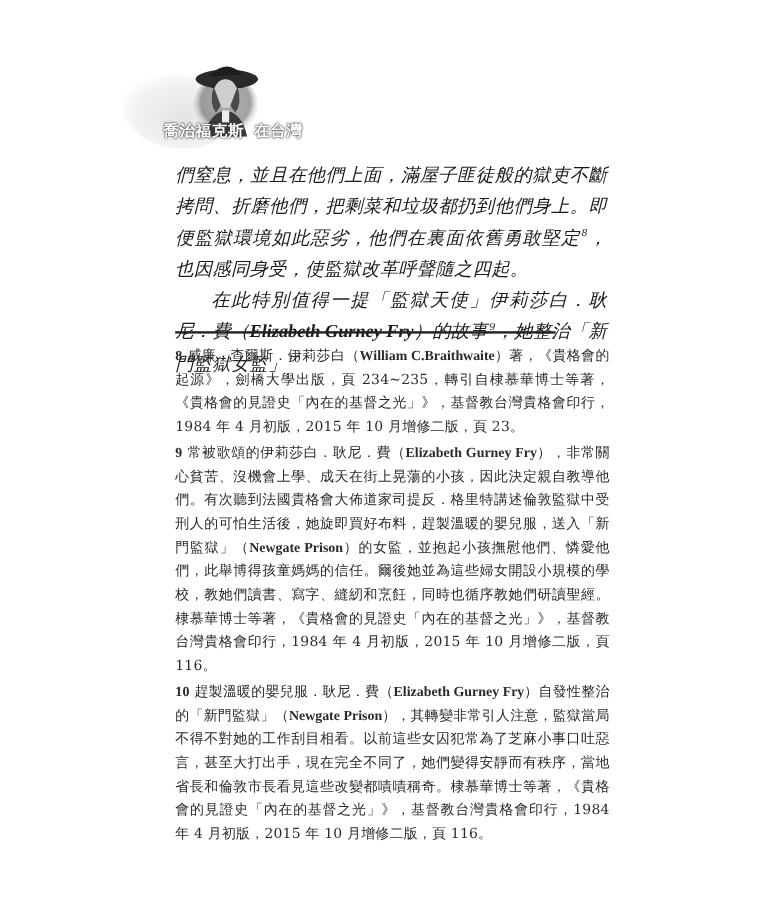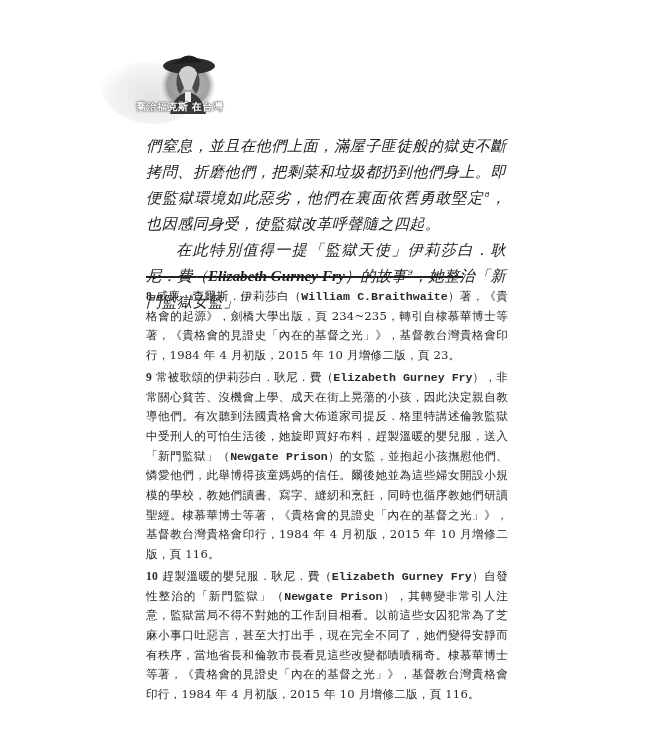--- a/index.html
+++ b/index.html
@@ -14,21 +14,21 @@
     .map-shadow {
       position: absolute; left: 4px; top: 18px; width: 92px; height: 62px;
       background: radial-gradient(ellipse at 55% 55%, #e4e4e4 0%, #f2f2f2 55%, rgba(255,255,255,0) 80%);
       border-radius: 40% 55% 45% 60%;
     }
     .portrait {
       position: absolute; left: 62px; top: 4px; width: 56px; height: 66px;
     }
     .header-label {
       position: absolute; left: 38px; top: 56px;
-      font-family: Liberation Sans, sans-serif; font-size: 10px; font-weight: bold;
+      font-family: Liberation Mono, monospace; font-size: 13px; font-weight: bold;
       color: #ffffff; letter-spacing: 0.5px;
       text-shadow: 0 0 2px #333, 0 0 1px #222;
       white-space: nowrap;
     }
     .body-text {
       position: absolute; left: 146px; top: 133px; width: 360px;
       font-size: 15.2px; line-height: 26px; letter-spacing: 0.3px; font-style: italic;
     }
     .body-text p { margin: 0; text-align: justify; }
     .body-text p.indent { text-indent: 30px; }
@@ -36,21 +36,21 @@
     sup { font-size: 8px; vertical-align: 6px; line-height: 0; margin-left: 1px; }
     .rule {
       position: absolute; left: 146px; top: 276px; width: 317px; height: 2px; background: #222;
     }
     .footnotes {
       position: absolute; left: 146px; top: 287px; width: 362px;
       font-size: 11.6px; line-height: 19.7px; color: #2a2a2a; letter-spacing: 0.2px;
     }
     .footnote { margin: 0 0 2px 0; text-align: justify; }
     .footnote .fn-num { font-family: "Liberation Serif", serif; font-weight: bold; margin-right: 4px; }
-    .footnotes .latin { font-weight: bold; font-family: Liberation Mono, monospace; }
+    .footnotes .latin { font-weight: bold; }
     .page-number {
       position: absolute; left: 0; width: 650px; top: 662px; text-align: right;
       font-family: "Liberation Serif", serif; font-size: 14px; color: #222; padding-left: 40px;
     }
   </style>
 </head>
 <body>
 
 <div class="header-emblem">
   <div class="map-shadow"></div>

